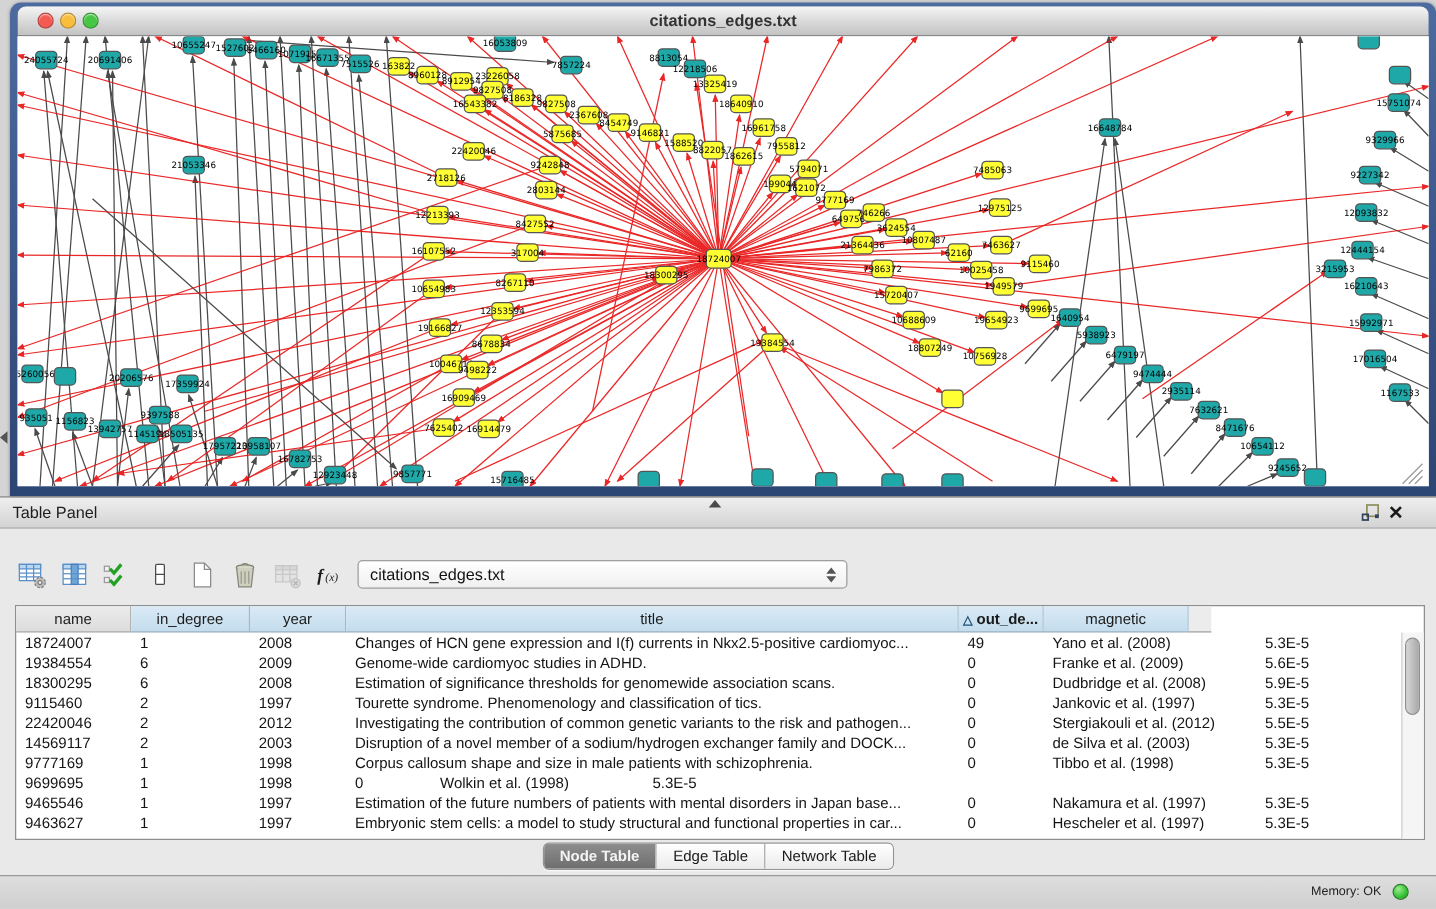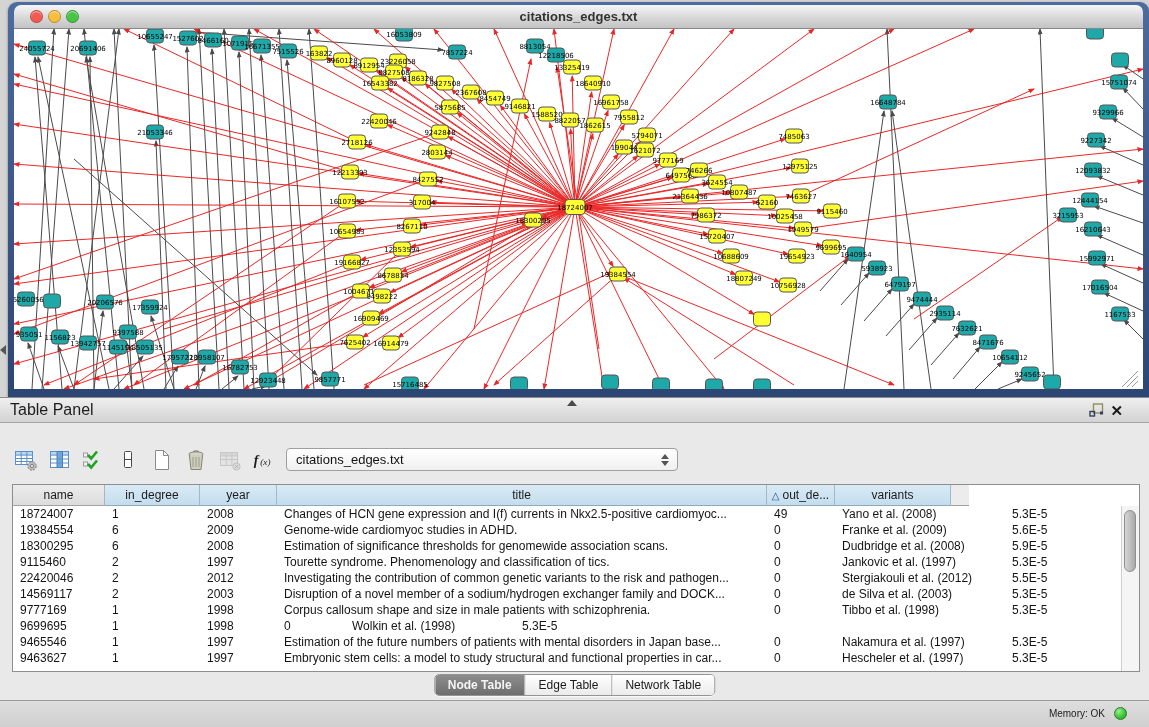--- a/index.html
+++ b/index.html
@@ -16,21 +16,21 @@
     font-size:13px;font-weight:bold;color:#333;}
   .lights{position:absolute;left:16px;top:5px;display:flex;gap:5px;}
   .light{width:13px;height:13px;border-radius:50%;border:1px solid rgba(0,0,0,.25);box-sizing:border-box;
     box-shadow:inset 0 1px 1px rgba(255,255,255,.6);}
   #canvas{position:relative;height:360px;background:#fff;overflow:hidden;}
   #graph-svg{position:absolute;left:0;top:0;}
 
   
   #panel-header{position:absolute;left:0;top:397px;width:1149px;height:26px;box-sizing:border-box;
     background:linear-gradient(#efefef,#d3d3d3);border-top:1px solid #8b8b8b;border-bottom:1px solid #a6a6a6;}
-  #panel-header .ph-title{position:absolute;left:10px;top:0;line-height:24px;font-size:16px;color:#1d1d1d;}
+  #panel-header .ph-title{position:absolute;left:10px;top:0;line-height:24px;font-size:13px;color:#1d1d1d;}
   #float-icon{position:absolute;right:44px;top:5px;width:16px;height:14px;}
   #close-panel{position:absolute;right:26px;top:1px;font-size:15px;font-weight:bold;color:#1a1a1a;line-height:24px;cursor:default;}
   #splitter-handle{position:absolute;left:567px;top:2px;width:0;height:0;
     border-left:5px solid transparent;border-right:5px solid transparent;border-bottom:6px solid #4a4a4a;}
 
   
   #panel-body{position:absolute;left:0;top:423px;width:1149px;height:277px;background:#e9e9e9;}
   #toolbar{position:absolute;left:14px;top:25px;height:24px;display:flex;align-items:center;gap:10px;}
   .tool{width:24px;height:24px;display:inline-flex;align-items:center;justify-content:center;}
   .tool.disabled{opacity:.45;}
@@ -859,22 +859,22 @@
           <div class="dn"></div>
       </div>
     </div>
 
     <div id="table-box">
       <div id="thead">
           <div class="th first" style="width: 92px;">name</div>
           <div class="th" style="width: 95px;">in_degree</div>
           <div class="th" style="width: 77px;">year</div>
           <div class="th" style="width: 490px;">title</div>
-          <div class="th" style="width: 68px;"><span class="sort">△</span>out_de...</div>
-          <div class="th" style="width: 116px;">variants</div>
+          <div class="th" style="width: 68px; font-weight: bold;"><span class="sort">△</span>out_de...</div>
+          <div class="th" style="width: 116px;">magnetic</div>
           <div class="th spacer" style="width: 18px;"></div>
         </div>
       <div id="tbody">
           <div class="tr">
             <div class="td" style="width: 92px;">18724007</div>
             <div class="td" style="width: 95px;">1</div>
             <div class="td" style="width: 77px;">2008</div>
             <div class="td" style="width: 490px;">Changes of HCN gene expression and I(f) currents in Nkx2.5-positive cardiomyoc...</div>
             <div class="td" style="width: 68px;">49</div>
             <div class="td" style="width: 170px;">Yano et al. (2008)</div>

